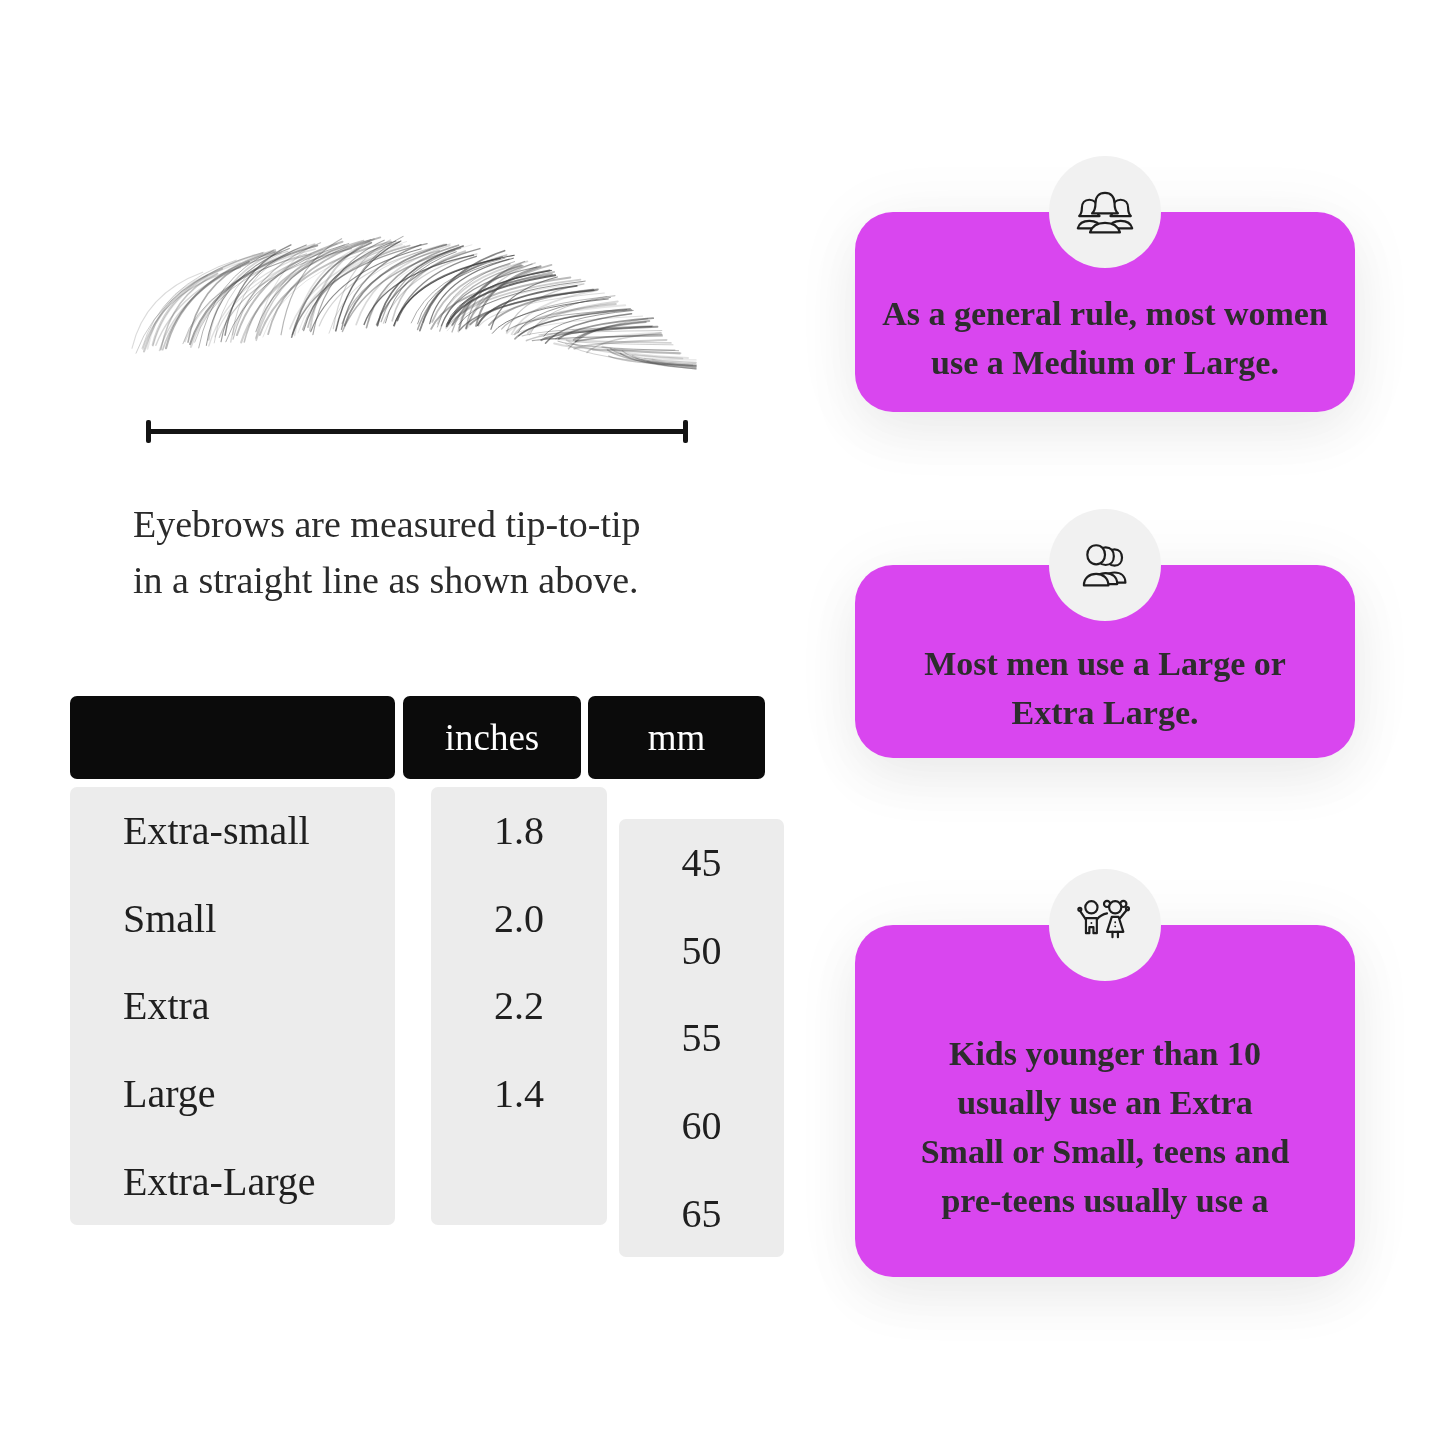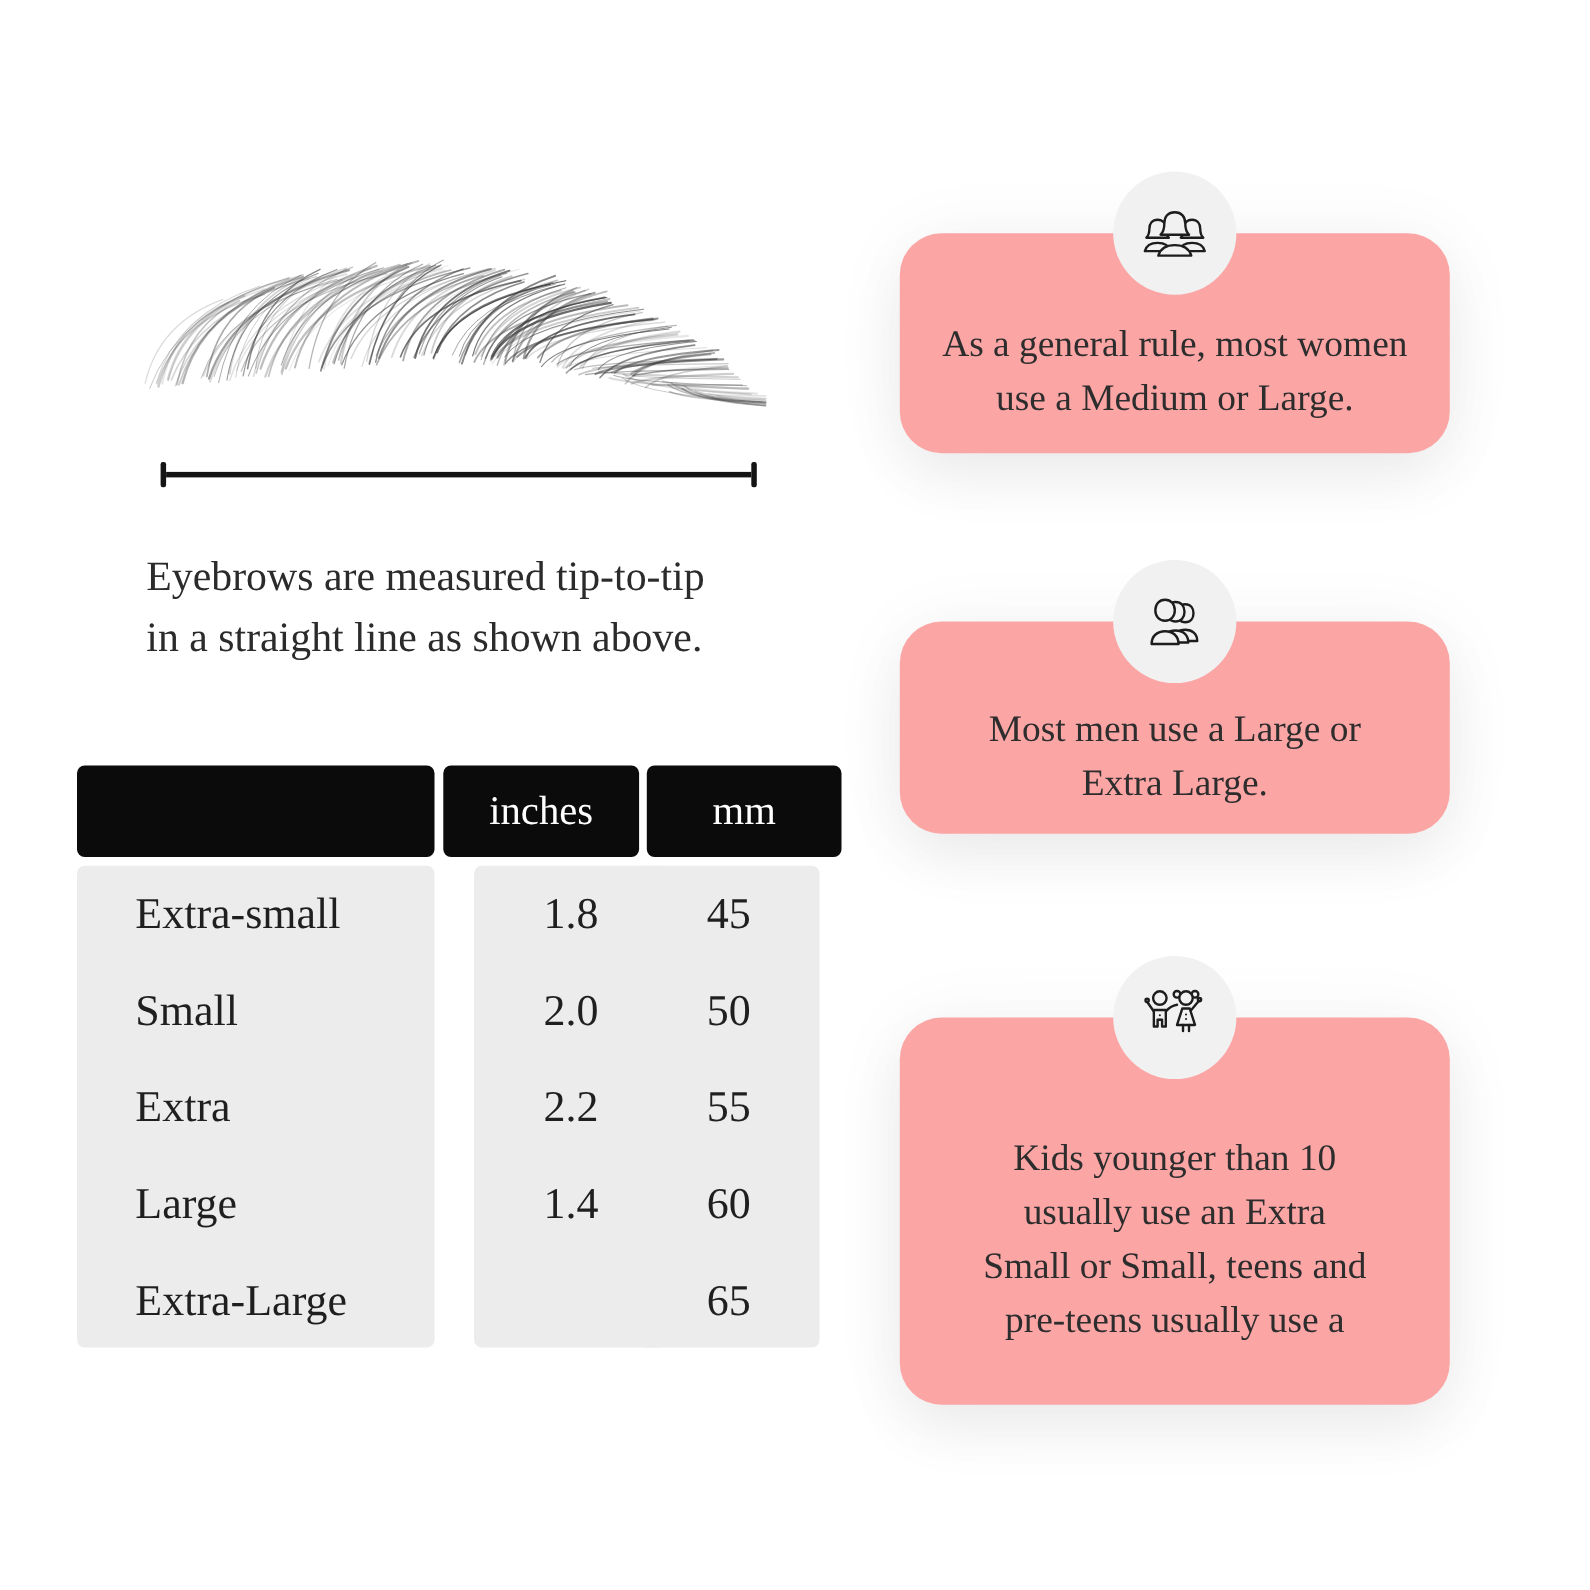--- a/index.html
+++ b/index.html
@@ -17,29 +17,29 @@
 
   
   .th{top:696px;height:83px;background:#0b0b0b;border-radius:7px;color:#fff;
       display:flex;align-items:center;justify-content:center;font-size:37px;}
   .th-size{left:70px;width:325px;}
   .th-in{left:403px;width:178px;}
   .th-mm{left:588px;width:177px;}
   .tc{top:787px;height:438px;background:#ececec;border-radius:7px;display:flex;flex-direction:column;}
   .tc-size{left:70px;width:325px;}
   .tc-in{left:403px;width:176px;margin-left:28px;}
-  .tc-mm{left:580px;width:165px;}
+  .tc-mm{left:619px;width:165px;margin-top:32px;}
   .tcell{height:87.6px;display:flex;align-items:center;justify-content:center;
          font-size:40px;color:#1f1f1f;}
   .tc-size .tcell{justify-content:flex-start;padding-left:53px;}
 
   
-  .card{left:818px;width:500px;background:#fca5a5;border-radius:38px;
+  .card{left:855px;width:500px;background:#d946ef;border-radius:38px;
         box-shadow:0 24px 55px rgba(17,17,17,.055), 0 4px 70px rgba(17,17,17,.05);
-        display:flex;flex-direction:column;align-items:center;justify-content:center;}
+        display:flex;flex-direction:column;align-items:center;justify-content:center;font-weight:bold;}
   .card .txt{padding-top:52px;text-align:center;font-size:34px;line-height:49px;color:#2d2d2d;}
   .card .txt span{display:block;}
   #card-women{top:212px;height:200px;}
   #card-men{top:565px;height:193px;}
   #card-kids{top:925px;height:352px;}
   .icon-circle{position:absolute;left:50%;transform:translate(-50%,-50%);top:0;
         width:112px;height:112px;border-radius:50%;background:#f1f1f1;
         display:flex;align-items:center;justify-content:center;}
   .icon-circle svg{width:68px;height:68px;}
   .ic-stroke{fill:none;stroke:#1d1d1d;stroke-width:3.2;stroke-linecap:round;stroke-linejoin:round;}

